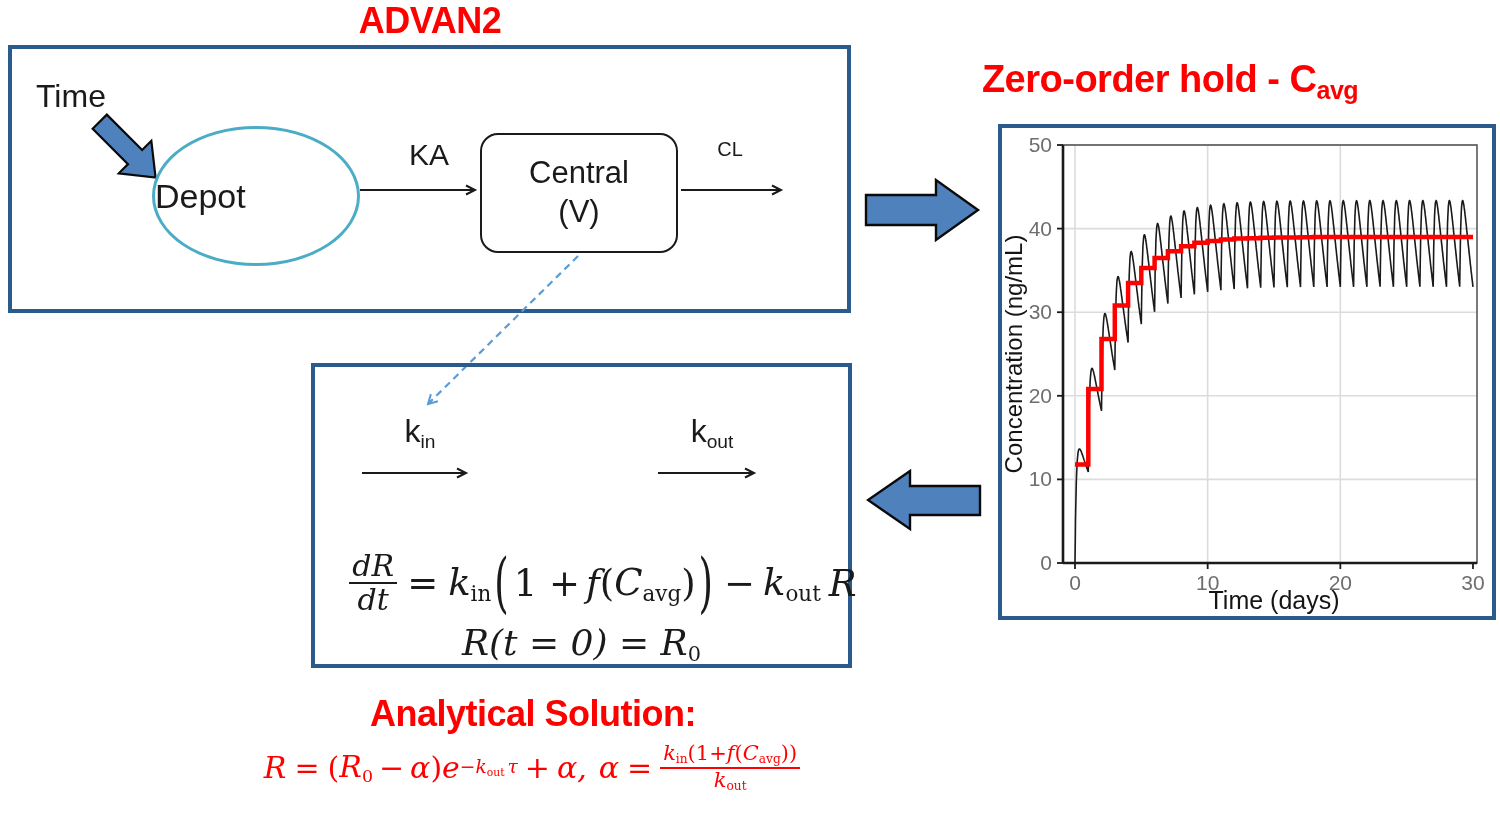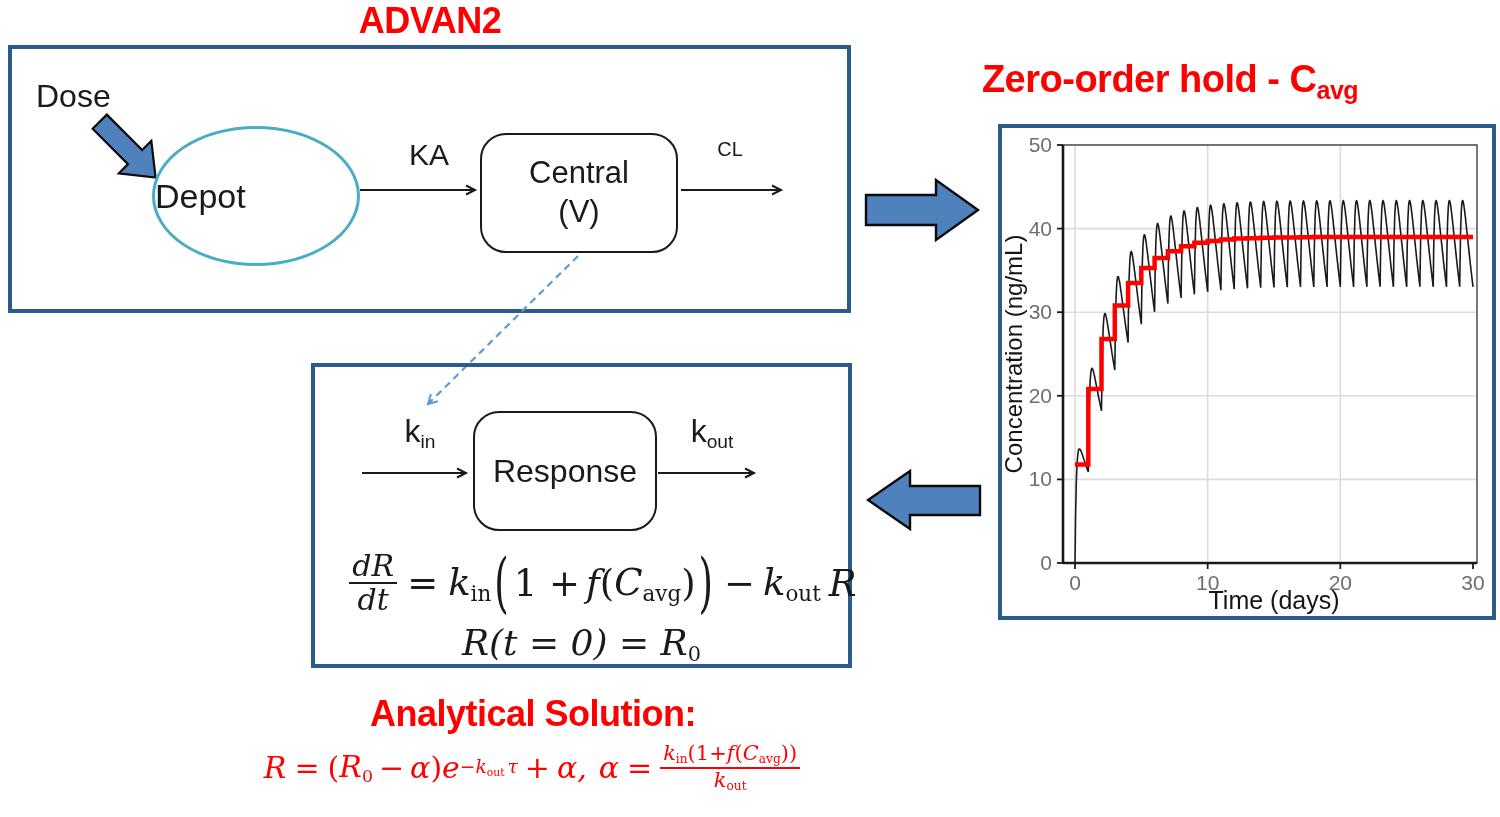--- a/index.html
+++ b/index.html
@@ -4,41 +4,41 @@
 <style>
   html,body{margin:0;padding:0;background:#ffffff;}
   #canvas{position:relative;width:1500px;height:817px;background:#ffffff;overflow:hidden;
           font-family:"Liberation Sans",sans-serif;color:#1a1a1a;}
   .abs{position:absolute;}
   .lbl{font-family:"Liberation Sans",sans-serif;color:#1a1a1a;}
   .red{color:#ff0000;}
   .ctr{text-align:center;}
   .bold{font-weight:700;letter-spacing:-0.5px;}
   .bluebox{border:4px solid #2b5a8d;box-sizing:border-box;background:transparent;}
-  .roundbox{border:2.2px solid #1a1a1a;border-radius:26px;box-sizing:border-box;background:#fff;
+  .roundbox{border:2.2px solid #1a1a1a;border-radius:18px;box-sizing:border-box;background:#fff;
             display:flex;flex-direction:column;align-items:center;justify-content:center;}
   .math{font-family:"DejaVu Serif",serif;font-style:italic;}
   .math .up{font-style:normal;}
   .msub{font-size:0.58em;font-style:normal;vertical-align:-0.28em;}
   .msup{font-size:0.62em;vertical-align:0.55em;}
   .frac{display:inline-flex;flex-direction:column;align-items:center;vertical-align:middle;line-height:1.08;}
   .frac .fn{border-bottom:2.2px solid currentColor;padding:0 3px;}
   .bigp{display:inline-block;transform:scaleY(1.75);margin:0 3px;font-style:normal;}
   .subsans{font-size:0.6em;vertical-align:-0.3em;}
 </style>
 </head>
 <body>
 
 <div id="canvas">
 
   <div class="abs lbl red bold ctr" style="left:280px;top:0px;width:300px;font-size:36px;">ADVAN2</div>
 
   <div class="abs bluebox" style="left:8px;top:45px;width:843px;height:268px;"></div>
 
-  <div class="abs lbl" style="left:36px;top:78px;font-size:32px;">Dose</div>
+  <div class="abs lbl" style="left:36px;top:78px;font-size:32px;">Time</div>
 
   <svg class="abs" style="left:86px;top:124px;transform:rotate(45deg);transform-origin:center;" width="84" height="52">
     <polygon points="2,16 52,16 52,3 81,26 52,49 52,36 2,36" fill="#4f81bd" stroke="#0a0a0a" stroke-width="2.2"></polygon>
   </svg>
 
   <div class="abs" style="left:152px;top:126px;width:208px;height:140px;border:3.5px solid #4bacc6;border-radius:50%;
               box-sizing:border-box;display:flex;align-items:center;justify-content:flex-start;">
     <span class="lbl" style="font-size:34px;">Depot</span>
   </div>
 
@@ -135,23 +135,20 @@
   </div>
   <svg class="abs" style="left:362px;top:464px;" width="116" height="18">
     <defs>
         <marker id="m3" markerUnits="userSpaceOnUse" markerWidth="14" markerHeight="14" refX="11" refY="6" orient="auto">
       <path d="M2,1.5 L11,6 L2,10.5" fill="none" stroke="#1a1a1a" stroke-width="2"></path>
         </marker>
       </defs>
     <line x1="0" y1="9" x2="104" y2="9" stroke="#1a1a1a" stroke-width="2" marker-end="url(#m3)"></line>
   </svg>
 
-  <div class="abs roundbox" style="left:473px;top:411px;width:184px;height:120px;">
-    <div class="lbl" style="font-size:32px;">Response</div>
-  </div>
 
   <div class="abs lbl ctr" style="left:672px;top:413px;width:80px;font-size:32px;">
     <span>k</span><span class="subsans">out</span>
   </div>
   <svg class="abs" style="left:658px;top:464px;" width="108" height="18">
     <defs>
         <marker id="m4" markerUnits="userSpaceOnUse" markerWidth="14" markerHeight="14" refX="11" refY="6" orient="auto">
       <path d="M2,1.5 L11,6 L2,10.5" fill="none" stroke="#1a1a1a" stroke-width="2"></path>
         </marker>
       </defs>

